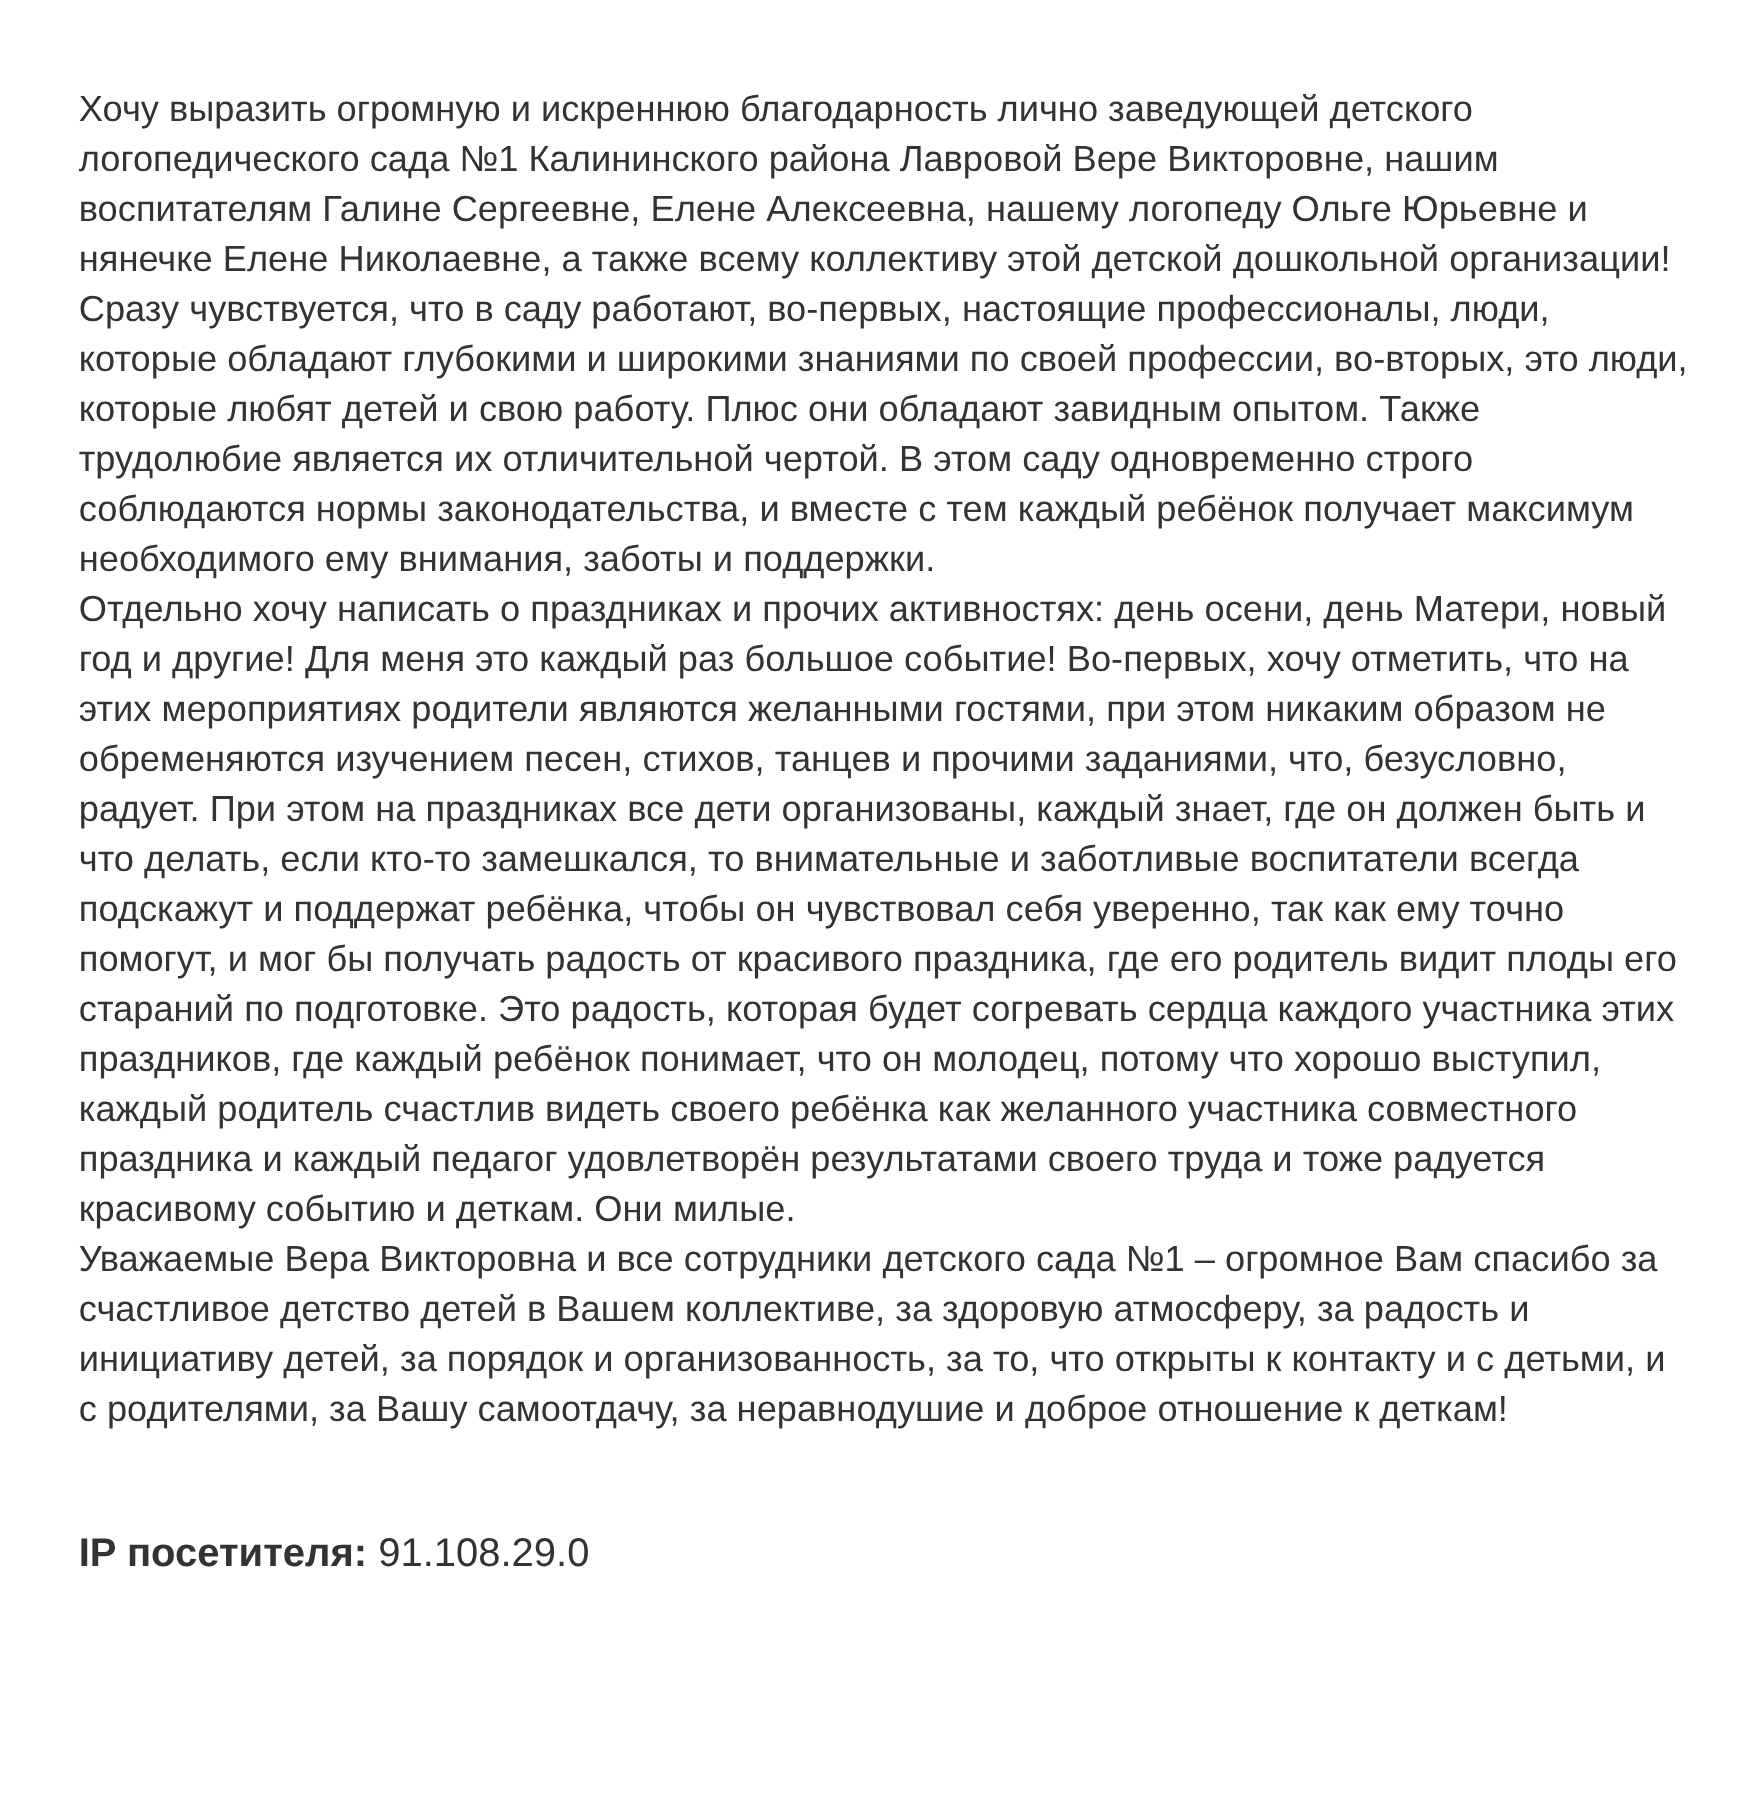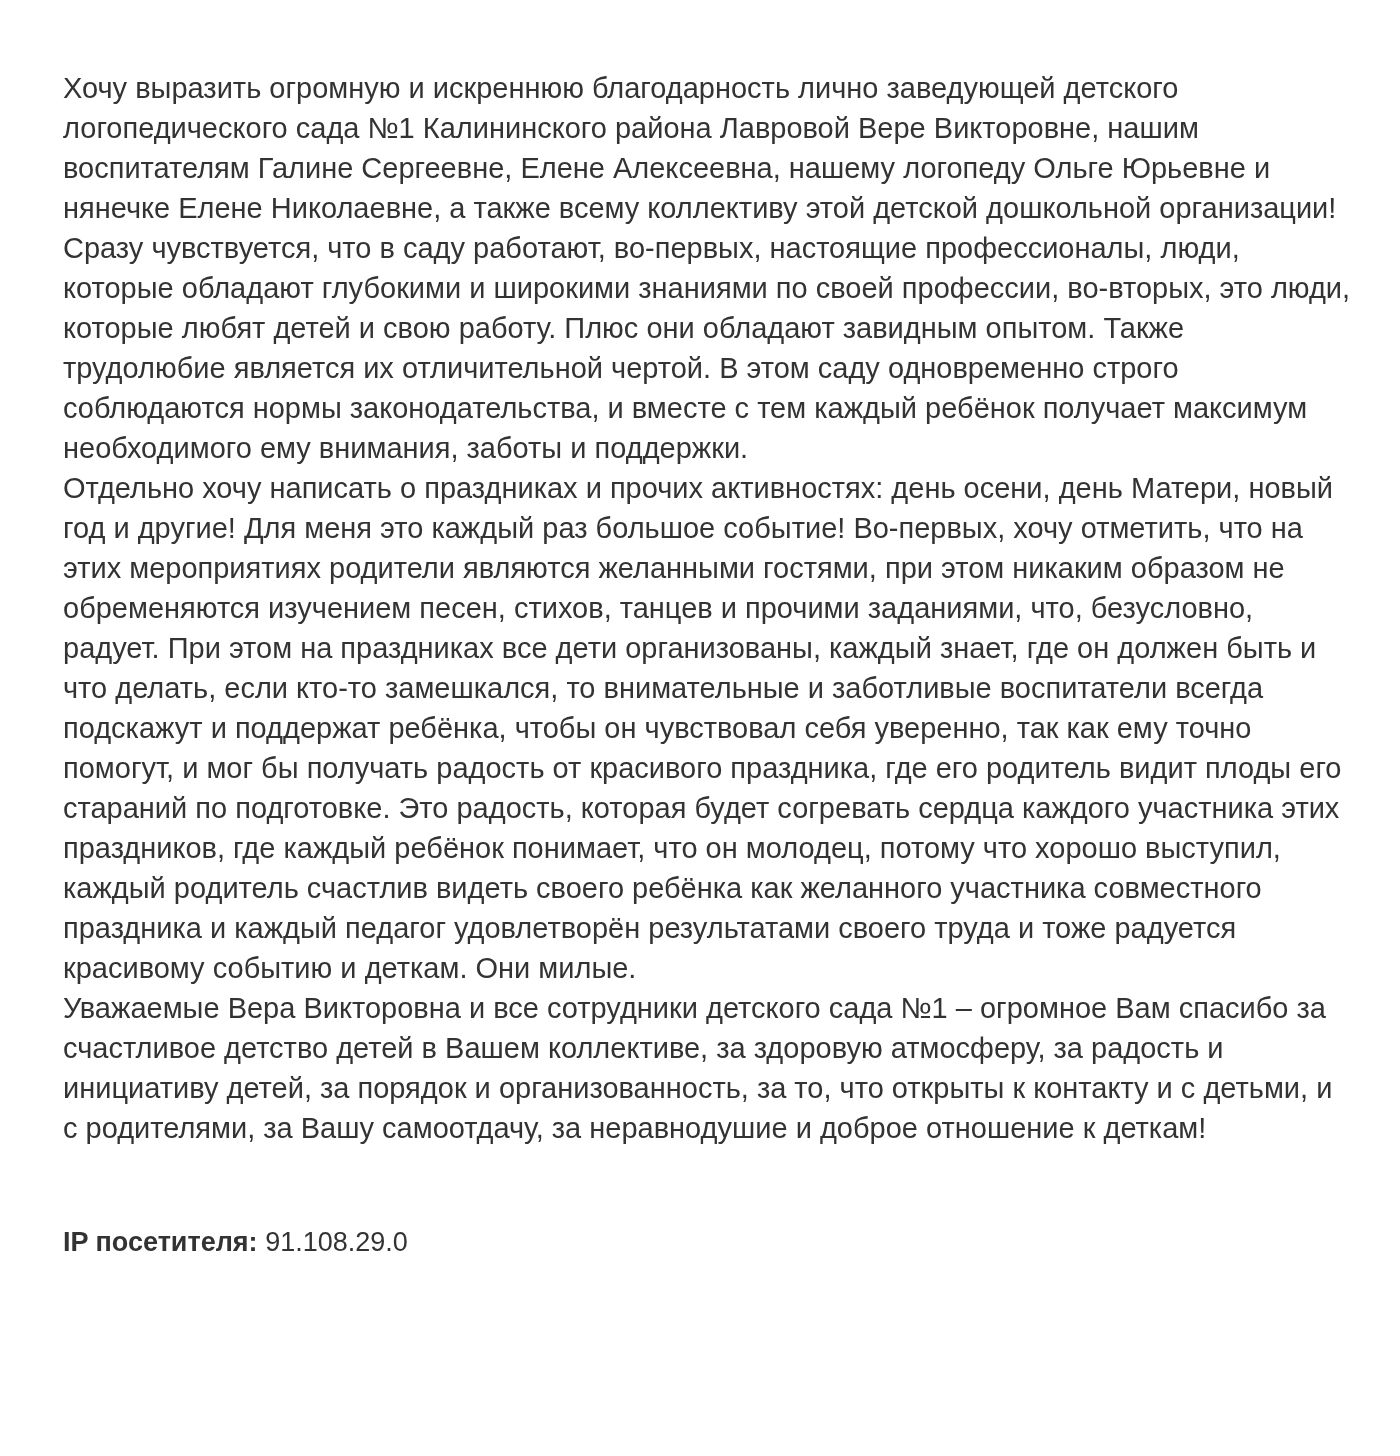--- a/index.html
+++ b/index.html
@@ -22,21 +22,21 @@
     font-size: 29px;
     line-height: 40px;
     letter-spacing: 0;
   }
   .review-text p {
     margin: 0;
     padding: 0;
   }
   .ip-line {
     margin-top: 74px;
-    font-size: 27px;
+    font-size: 32px;
     line-height: 40px;
     white-space: nowrap;
   }
   .ip-label {
     font-weight: bold;
   }
   .ip-value {
     font-weight: normal;
   }
 </style>

